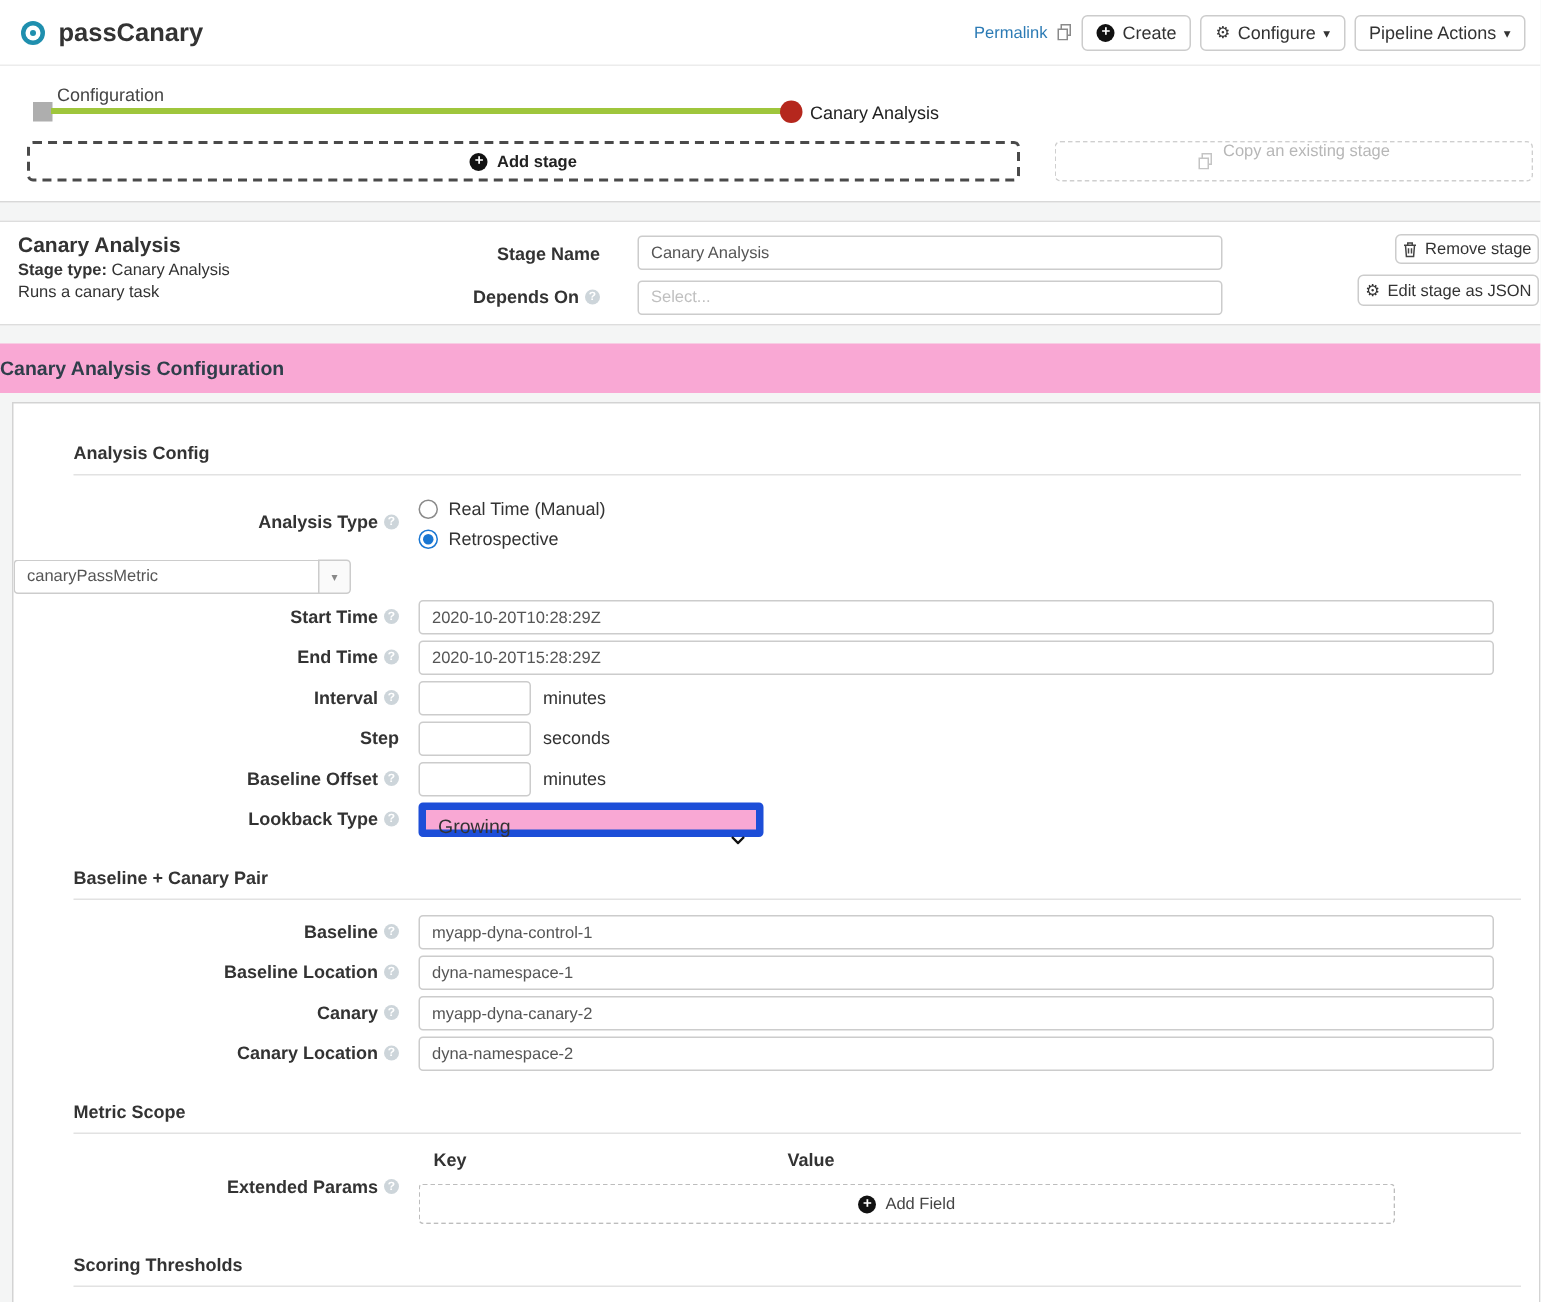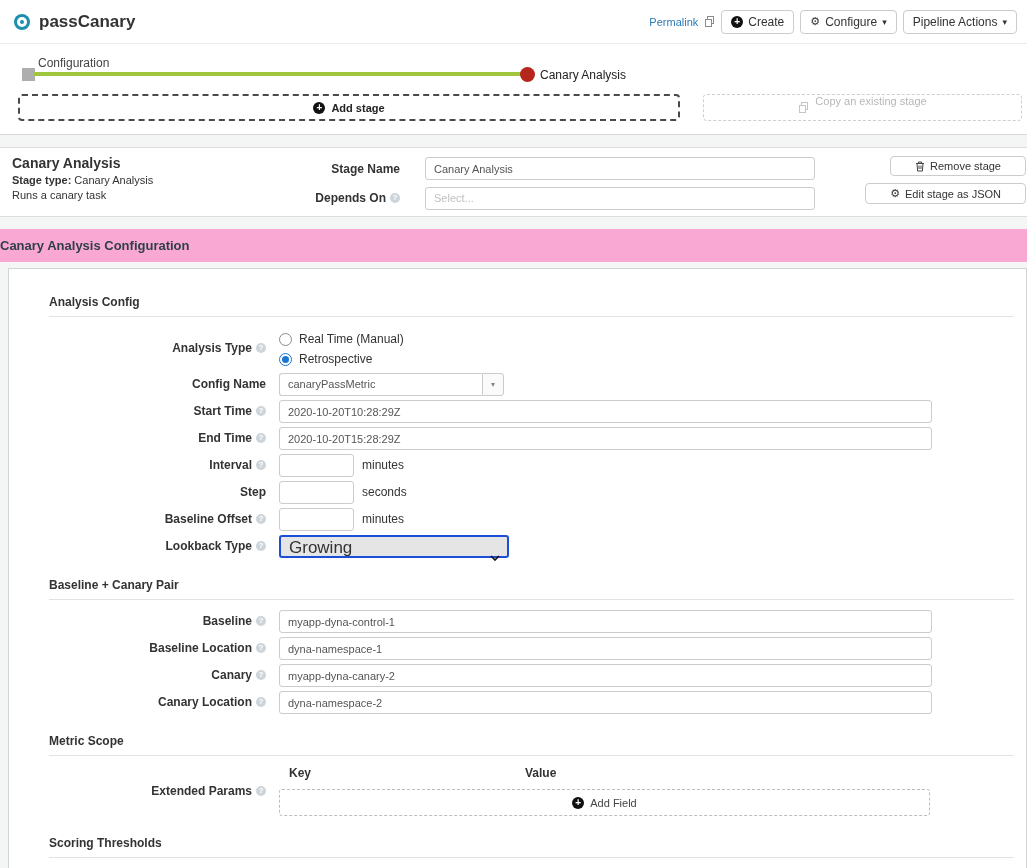--- a/index.html
+++ b/index.html
@@ -19,21 +19,21 @@
   .app-title { font-size:17px; font-weight:bold; margin-left:9px; }
   .top-right { margin-left:auto; display:flex; align-items:center; gap:6px; }
   .permalink { color:#2c7bb5; font-size:11px; text-decoration:none; cursor:pointer; }
   .icon-svg { display:inline-flex; align-items:center; }
   .btn {
     display:inline-flex; align-items:center; gap:5px;
     background:#fff; border:1px solid #ccc; border-radius:4px;
     padding:4px 9px; font-size:12px; color:#333; cursor:pointer;
     font-family:inherit; white-space:nowrap;
   }
-  .btn-sm { font-size:11px; padding:3px 24px; }
+  .btn-sm { font-size:11px; padding:3px 4px; }
   .plus-ico {
     width:12px; height:12px; border-radius:50%; background:#111; color:#fff;
     font-size:10px; line-height:12px; text-align:center; font-weight:bold; display:inline-block;
   }
   .gear { font-size:11px; color:#333; }
   .caret { font-size:9px; color:#333; }
   
   .graph { position:relative; height:46px; margin-top:2px; }
   .config-label { position:absolute; left:38px; top:10px; font-size:12px; color:#444; cursor:pointer; }
   .node-square { position:absolute; left:22px; top:22px; width:13px; height:13px; background:#aeaeae; cursor:pointer; }
@@ -87,21 +87,21 @@
   }
   .help {
     display:inline-block; width:10px; height:10px; border-radius:50%;
     background:#cdd5da; color:#fff; font-size:8px; line-height:10px; text-align:center;
     font-weight:bold; margin-left:4px; vertical-align:2px;
   }
   .inp {
     height:23px; border:1px solid #ccc; border-radius:3px; padding:0 8px;
     font-size:11px; color:#555; font-family:inherit; background:#fff;
   }
-  .w-full { width:653px; }
+  .w-full { width:717px; }
   .w-small { width:75px; }
   .unit { font-size:12px; line-height:23px; margin-left:8px; }
   
   .radio-group { padding-top:2px; }
   .radio-row { display:flex; align-items:center; gap:7px; height:20px; font-size:12px; cursor:pointer; }
   .radio { width:13px; height:13px; border:1px solid #8a8a8a; border-radius:50%; background:#fff; position:relative; flex:0 0 auto; }
   .radio.checked { border-color:#1976d2; }
   .radio.checked::after { content:""; position:absolute; inset:2px; border-radius:50%; background:#1976d2; }
   
   .combo { display:flex; width:225px; cursor:pointer; }
@@ -109,22 +109,22 @@
     flex:1; border:1px solid #ccc; border-right:none; border-radius:3px 0 0 3px;
     height:23px; line-height:21px; padding:0 8px; font-size:11px; color:#555; background:#fff;
   }
   .combo-btn {
     width:22px; height:23px; border:1px solid #ccc; border-radius:0 3px 3px 0;
     background:#fafafa; display:flex; align-items:center; justify-content:center;
     font-size:8px; color:#888;
   }
   
   .sel {
-    position:relative; width:230px; height:23px; border:2px solid #1d4ed8; border-radius:3px;
-    line-height:21px; padding:0 8px; font-size:17px; color:#333; background:#e5e5e5; cursor:pointer;
+    position:relative; width:230px; height:23px; border:5px solid #1d4ed8; border-radius:3px;
+    line-height:21px; padding:0 8px; font-size:13px; color:#333; background:#f9a8d4; cursor:pointer;
   }
   .sel .chev { position:absolute; right:7px; top:8px; }
   
   .ep-headers { display:flex; font-weight:bold; font-size:12px; margin-bottom:9px; }
   .ep-key { width:246px; padding-left:10px; }
   .add-field {
     width:651px; height:27px; border:1px dashed #bdbdbd; border-radius:3px; background:#fff;
     display:flex; align-items:center; justify-content:center; gap:6px;
     font-size:11px; color:#444; cursor:pointer; font-family:inherit;
   }
@@ -237,21 +237,20 @@
         <span>Real Time (Manual)</span>
       </div>
       <div class="radio-row">
         <span class="radio checked"></span>
         <span>Retrospective</span>
       </div>
     </div>
   </div>
 
   <div class="frow">
-    <div class="flabel">Config Name</div>
     <div class="combo">
       <div class="combo-text">canaryPassMetric</div>
       <div class="combo-btn">
         <span>▾</span>
       </div>
     </div>
   </div>
 
   <div class="frow">
     <div class="flabel">

